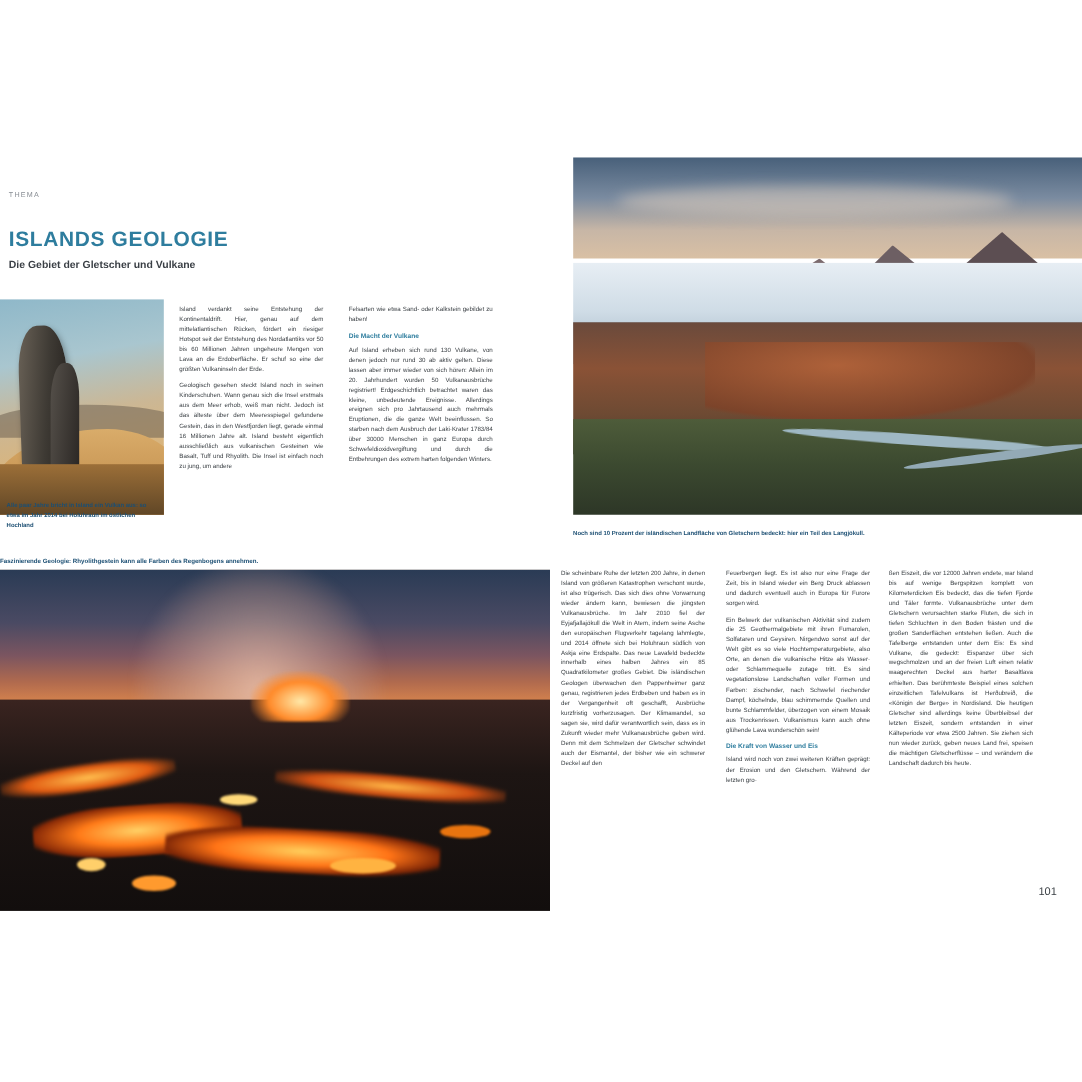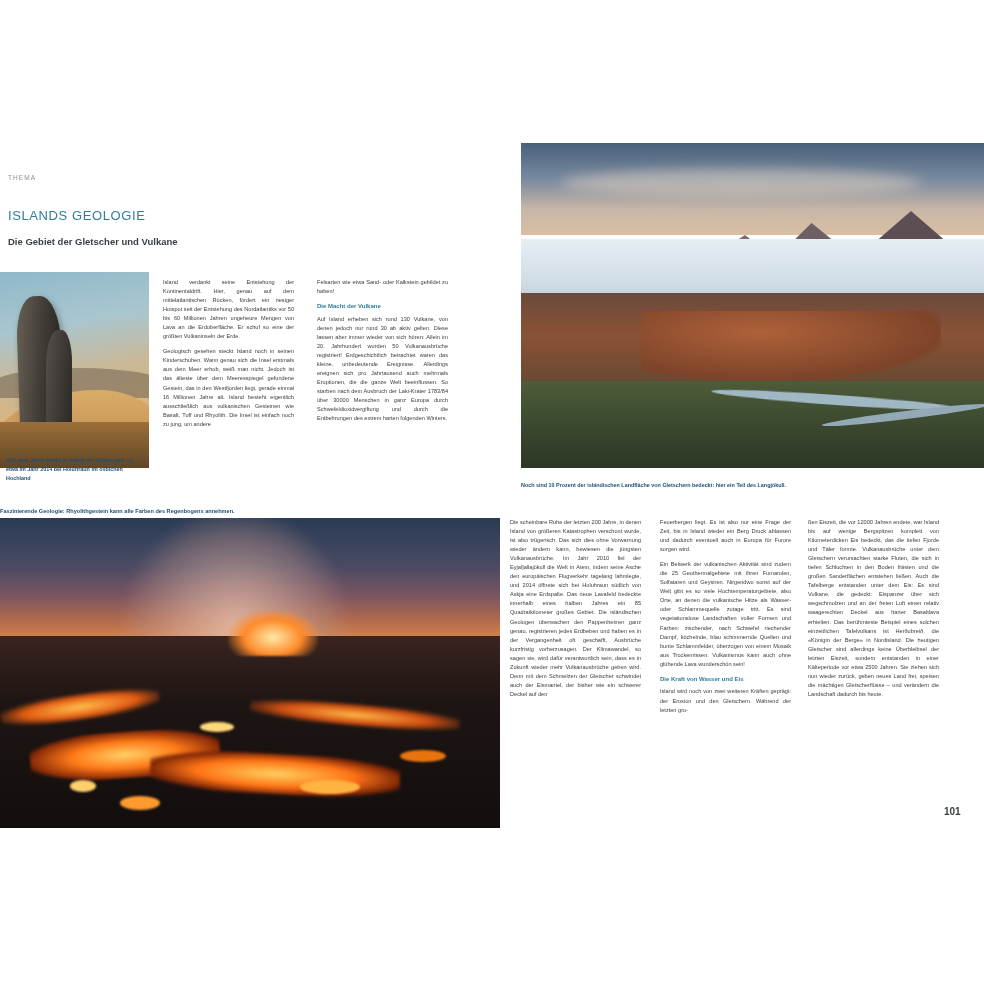--- a/index.html
+++ b/index.html
@@ -1,21 +1,21 @@
 <!DOCTYPE html>
 <html lang="de"><head>
 <meta charset="utf-8">
 <style>
   html,body{margin:0;padding:0;background:#ffffff;}
   body{width:984px;height:984px;overflow:hidden;font-family:"Liberation Sans",sans-serif;color:#2b2b2b;}
   .page{position:absolute;left:0;top:0;width:984px;height:984px;background:#ffffff;}
 
   
   .kicker{position:absolute;left:8px;top:174px;font-size:6.5px;letter-spacing:1.1px;color:#8a8f95;text-transform:uppercase;}
-  .headline{position:absolute;left:8px;top:208px;font-size:13px;letter-spacing:.6px;color:#2e7d9e;font-weight:400;}
+  .headline{position:absolute;left:8px;top:208px;font-size:19px;letter-spacing:.6px;color:#2e7d9e;font-weight:700;}
   .subhead{position:absolute;left:8px;top:236px;font-size:9.5px;color:#3a3f45;font-weight:700;}
 
   
   .ph-rock{position:absolute;left:0px;top:272px;width:149px;height:196px;overflow:hidden;}
   .ph-rock .sky{position:absolute;inset:0;background:linear-gradient(170deg,#8fb8c9 0%,#a9c6cf 28%,#cbb795 52%,#d8b57f 70%,#c9a169 100%);}
   .ph-rock .dune{position:absolute;left:-10px;top:118px;width:180px;height:90px;background:linear-gradient(180deg,#d9ac6a,#b9813f);border-radius:60% 40% 0 0/70% 60% 0 0;}
   .ph-rock .ridge{position:absolute;left:-6px;top:96px;width:170px;height:30px;background:#6f6352;opacity:.55;border-radius:50% 50% 0 0;}
   .ph-rock .pillar{position:absolute;left:18px;top:24px;width:44px;height:140px;background:linear-gradient(95deg,#6a6257,#3e3a34 55%,#231f1c);border-radius:40% 45% 18% 22%/30% 34% 10% 12%;transform:rotate(-2deg);box-shadow:2px 3px 6px rgba(0,0,0,.35);}
   .ph-rock .pillar2{position:absolute;left:46px;top:58px;width:26px;height:104px;background:linear-gradient(95deg,#55504a,#2b2724);border-radius:45% 40% 14% 18%/34% 30% 10% 10%;}
   .ph-rock .fg{position:absolute;left:-8px;top:150px;width:180px;height:60px;background:linear-gradient(180deg,#9c6f38,#4e3a21);}
@@ -56,21 +56,21 @@
   .l-flowB{position:absolute;left:150px;top:236px;width:250px;height:40px;background:radial-gradient(ellipse at 50% 50%,#ffcf5c,#ff7316 45%,#7d2606 72%,rgba(0,0,0,0) 80%);filter:blur(1.4px);transform:rotate(3deg);}
   .l-flowC{position:absolute;left:0px;top:176px;width:160px;height:26px;background:radial-gradient(ellipse at 50% 50%,#ffbe4e,#e25c12 50%,rgba(0,0,0,0) 78%);filter:blur(1.4px);transform:rotate(-8deg);}
   .l-flowD{position:absolute;left:250px;top:186px;width:210px;height:22px;background:radial-gradient(ellipse at 50% 50%,#ffb545,#cf4f12 50%,rgba(0,0,0,0) 80%);filter:blur(1.6px);transform:rotate(5deg);}
   .l-spot{position:absolute;border-radius:50%;filter:blur(1px);}
 
   
   .c3{left:510px;top:518px;width:131px;}
   .c4{left:660px;top:518px;width:131px;}
   .c5{left:808px;top:518px;width:131px;}
 
-  .folio{position:absolute;left:944px;top:806px;font-size:10px;font-weight:700;color:#3b4045;}
+  .folio{position:absolute;left:944px;top:806px;font-size:10px;font-weight:400;color:#3b4045;}
 </style>
 </head>
 <body>
 
 <div class="page">
 
   <div class="kicker">THEMA</div>
   <div class="headline">ISLANDS GEOLOGIE</div>
   <div class="subhead">Die Gebiet der Gletscher und Vulkane</div>
 

